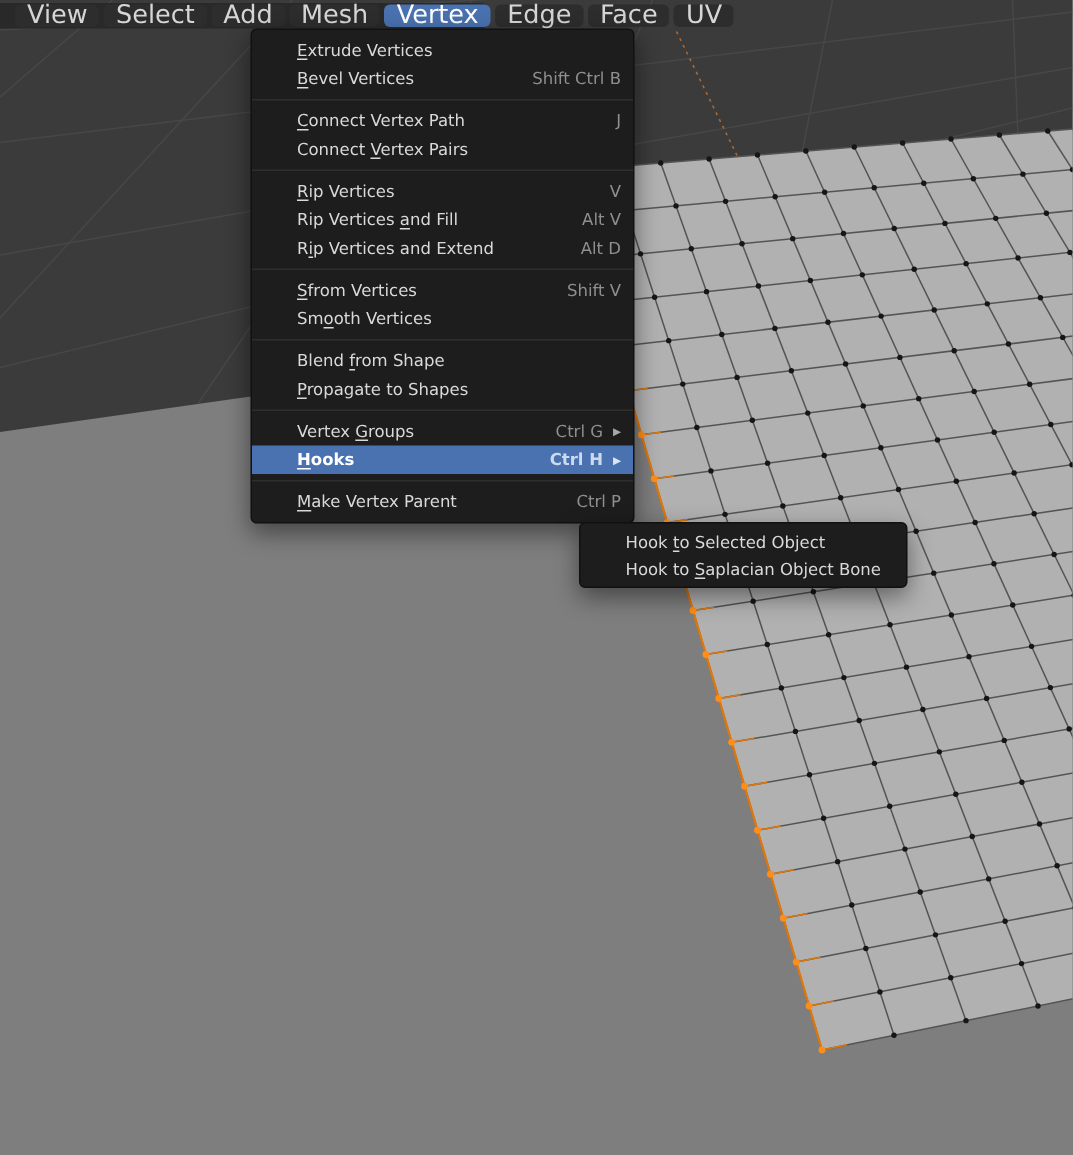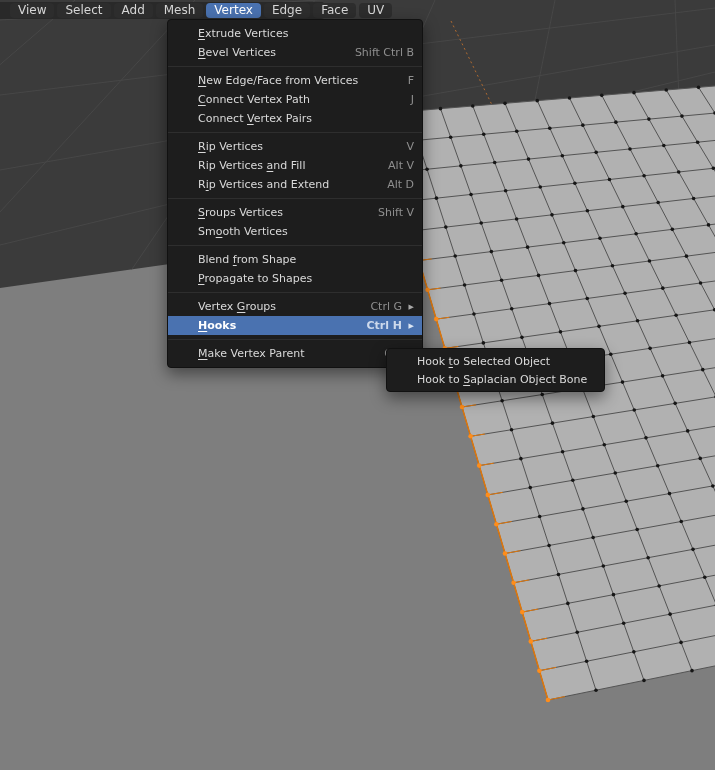--- a/index.html
+++ b/index.html
@@ -11,21 +11,21 @@
   #viewport{position:absolute;left:0;top:0;z-index:0;}
 
   
   .header-bar{
     position:absolute;left:0;top:2px;height:17px;width:326px;
     background:#292929;border-radius:0 5px 5px 0;
     display:flex;align-items:center;padding-left:10px;gap:3px;
     box-sizing:border-box;z-index:2;
   }
   .hmenu-item{
-    padding:1px 8px;border-radius:4px;color:#d6d6d6;font-size:12px;
+    padding:1px 8px;border-radius:4px;color:#d6d6d6;font-size:17px;
     line-height:13px;background:#2d2d2d;white-space:nowrap;cursor:default;
   }
   .hmenu-item.active{background:#4a72b0;color:#ffffff;}
 
   
   .menu-panel{
     position:absolute;background:#1d1d1d;border:1px solid #111111;
     border-radius:4px;box-shadow:0 6px 16px rgba(0,0,0,0.45);
     box-sizing:border-box;padding:4px 0;
   }
@@ -318,25 +318,20 @@
       <span><span></span><span class="k">E</span><span>xtrude Vertices</span></span>
       <span class="spacer"></span>
     </div>
     <div class="menu-row">
       <span><span></span><span class="k">B</span><span>evel Vertices</span></span>
       <span class="spacer"></span>
       <span class="shortcut">Shift Ctrl B</span>
     </div>
     <div class="menu-sep"></div>
     <div class="menu-row">
-      <span><span></span><span class="k">N</span><span>ew Edge/Face from Vertices</span></span>
-      <span class="spacer"></span>
-      <span class="shortcut">F</span>
-    </div>
-    <div class="menu-row">
       <span><span></span><span class="k">C</span><span>onnect Vertex Path</span></span>
       <span class="spacer"></span>
       <span class="shortcut">J</span>
     </div>
     <div class="menu-row">
       <span><span>Connect </span><span class="k">V</span><span>ertex Pairs</span></span>
       <span class="spacer"></span>
     </div>
     <div class="menu-sep"></div>
     <div class="menu-row">
@@ -349,21 +344,21 @@
       <span class="spacer"></span>
       <span class="shortcut">Alt V</span>
     </div>
     <div class="menu-row">
       <span><span>R</span><span class="k">i</span><span>p Vertices and Extend</span></span>
       <span class="spacer"></span>
       <span class="shortcut">Alt D</span>
     </div>
     <div class="menu-sep"></div>
     <div class="menu-row">
-      <span><span></span><span class="k">S</span><span>roups Vertices</span></span>
+      <span><span></span><span class="k">S</span><span>from Vertices</span></span>
       <span class="spacer"></span>
       <span class="shortcut">Shift V</span>
     </div>
     <div class="menu-row">
       <span><span>Sm</span><span class="k">o</span><span>oth Vertices</span></span>
       <span class="spacer"></span>
     </div>
     <div class="menu-sep"></div>
     <div class="menu-row">
       <span><span>Blend </span><span class="k">f</span><span>rom Shape</span></span>

